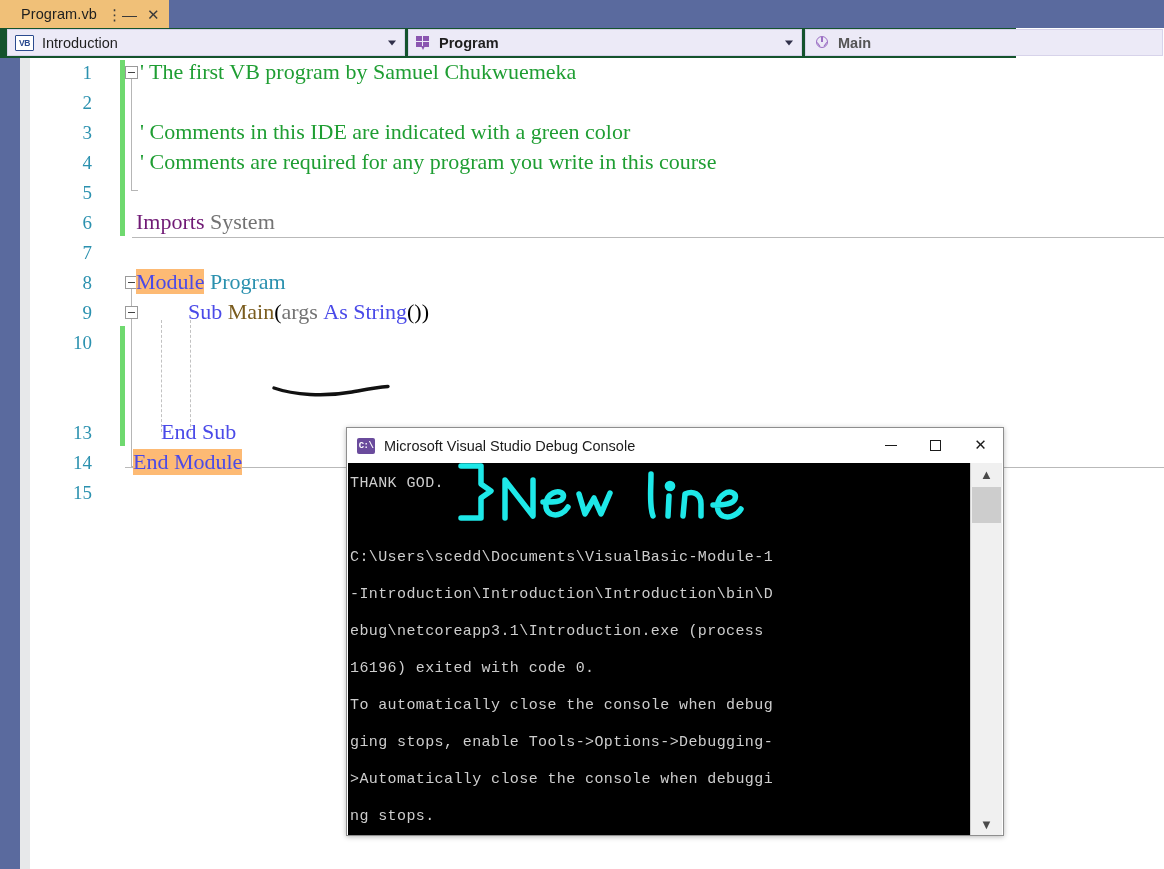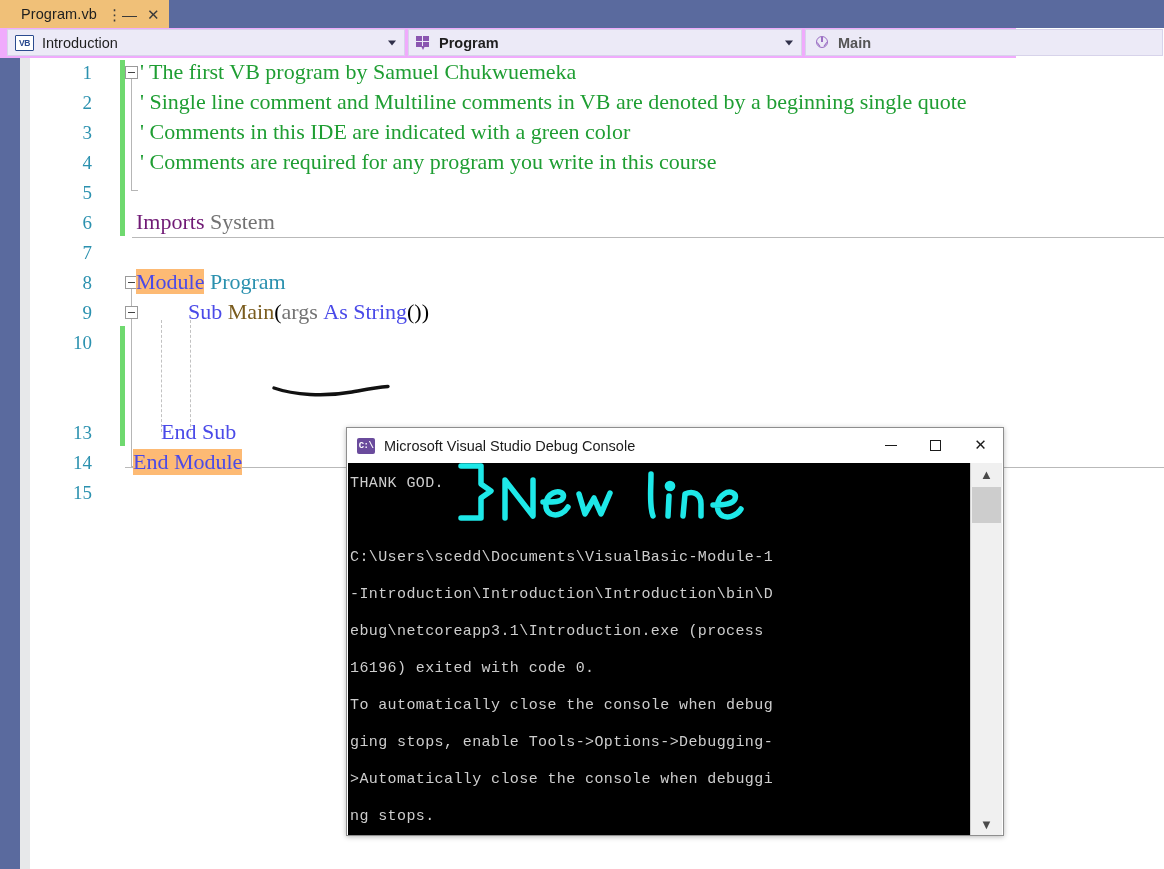--- a/index.html
+++ b/index.html
@@ -17,21 +17,21 @@
     padding:0 9px 0 21px;gap:10px;font-size:14.5px;height:28px;box-sizing:border-box;
   }
   #file-tab .tab-title{font-size:14.5px;color:#1f1f1f;letter-spacing:.1px;}
   #file-tab .pin-ic,#file-tab .close-ic{
     font-size:14px;color:#3a3a3a;line-height:1;display:inline-block;
   }
   #file-tab .pin-ic{transform:rotate(0deg);font-size:15px;}
   #file-tab .close-ic{font-size:15px;}
 
   
-  #nav-bar{position:absolute;left:0;top:28px;width:1016px;height:30px;background:#f0abfc;}
+  #nav-bar{position:absolute;left:0;top:28px;width:1016px;height:30px;background:#14532d;}
   #nav-bar .nav-pane{
     position:absolute;top:1px;height:27px;background:#eceaf7;
     border:1px solid #d7d3ea;box-sizing:border-box;display:flex;align-items:center;
   }
   #nav-type{left:7px;width:398px;}
   #nav-member{left:408px;width:394px;}
   #nav-main{left:805px;width:358px;border-left:1px solid #d7d3ea;background:#eceaf7;}
   .nav-label{font-size:14.5px;color:#1f1f1f;margin-left:8px;}
   .nav-label.bold{font-weight:bold;}
   .nav-label.gray{color:#555;font-weight:bold;}
@@ -228,21 +228,20 @@
   <div class="sep-line" style="left:102px;top:179px;width:1032px;"></div>
   <div class="sep-line" style="left:95px;top:409px;width:1039px;"></div>
 
   <div class="code-line" style="top:0px;">
     <span class="lineno">1</span>
     <span class="code-text c-comment" style="left:110px;">' The first VB program by Samuel Chukwuemeka</span>
   </div>
 
   <div class="code-line" style="top:30px;">
     <span class="lineno">2</span>
-    <span class="code-text c-comment" style="left:110px;">' Single line comment and Multiline comments in VB are denoted by a beginning single quote</span>
   </div>
 
   <div class="code-line" style="top:60px;">
     <span class="lineno">3</span>
     <span class="code-text c-comment" style="left:110px;">' Comments in this IDE are indicated with a green color</span>
   </div>
 
   <div class="code-line" style="top:90px;">
     <span class="lineno">4</span>
     <span class="code-text c-comment" style="left:110px;">' Comments are required for any program you write in this course</span>

